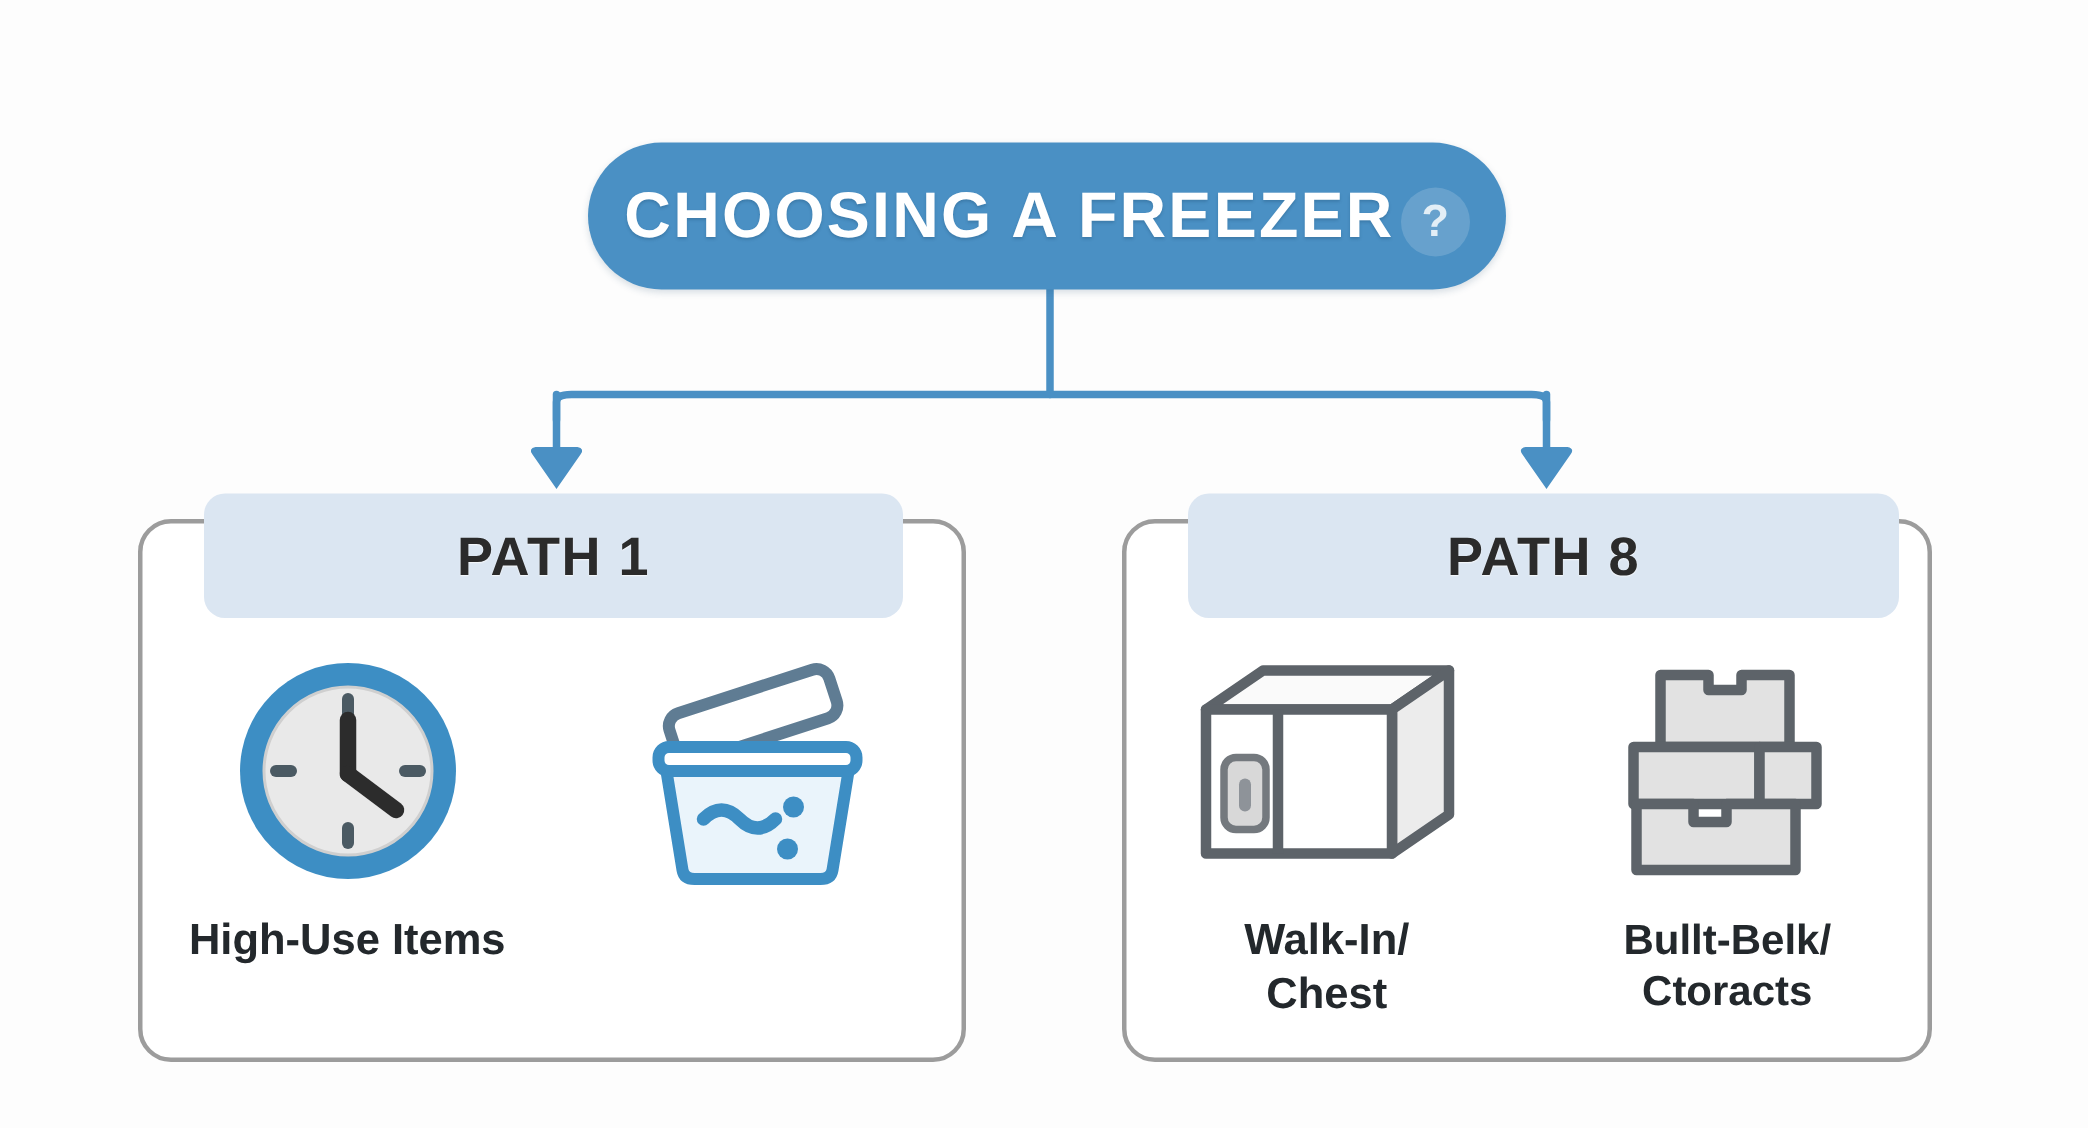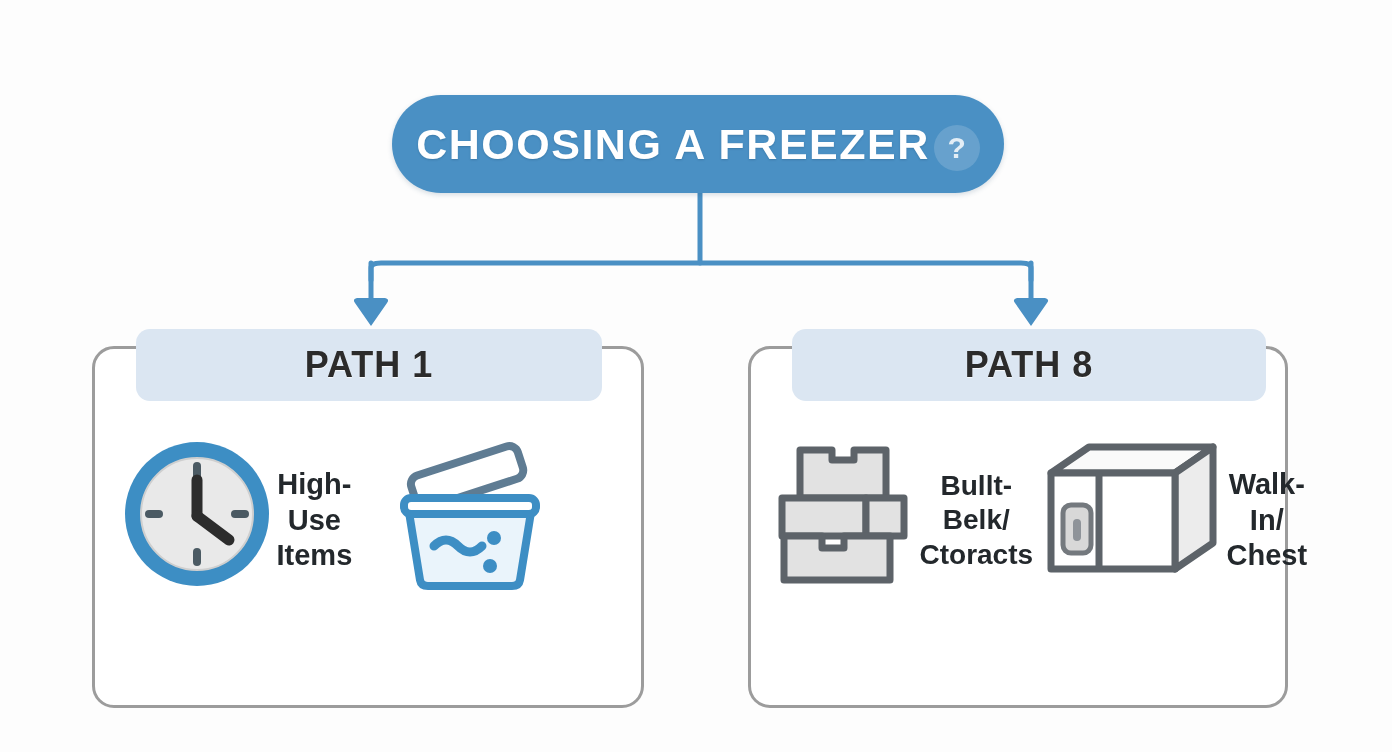--- a/index.html
+++ b/index.html
@@ -79,21 +79,21 @@
     border: 3px solid #9c9c9c;
     border-radius: 22px;
     background: #ffffff;
     box-sizing: border-box;
   }
   #card-1 { left: 92px;  top: 328px; width: 552px; height: 362px; }
   #card-2 { left: 748px; top: 328px; width: 540px; height: 362px; }
 
   .path-band {
     position: absolute;
-    height: 72px;
+    height: 83px;
     border-radius: 14px;
     background: #dbe6f2;
     display: flex;
     align-items: center;
     justify-content: center;
     z-index: 5;
   }
   #band-1 { left: 136px; top: 311px; width: 466px; }
   #band-2 { left: 792px; top: 311px; width: 474px; }
 
@@ -110,22 +110,21 @@
     position: absolute;
     top: 82px;
     left: 0;
     right: 0;
     display: flex;
     justify-content: space-around;
     align-items: flex-start;
   }
   .item {
     display: flex;
-    flex-direction: row;
-    align-items: center;
+    flex-direction: column;
     width: 230px;
   }
   .item-icon {
     height: 165px;
     display: flex;
     align-items: center;
     justify-content: center;
   }
   .item-label {
     margin-top: 14px;
@@ -202,59 +201,59 @@
       </div>
 
     </div>
   </div>
 
   <div class="card" id="card-2">
     <div class="items-row">
 
       <div class="item">
         <div class="item-icon">
+          <svg width="190" height="150" viewBox="0 0 190 150">
+            <g stroke="#5d6369" stroke-width="7" stroke-linejoin="round">
+
+              <path d="M 14 34 L 52 8 L 176 8 L 138 34 Z" fill="#fafafa"></path>
+
+              <path d="M 138 34 L 176 8 L 176 104 L 138 130 Z" fill="#ececec"></path>
+
+              <rect x="14" y="34" width="124" height="96" fill="#ffffff"></rect>
+
+              <path d="M 62 34 L 62 130" fill="none"></path>
+            </g>
+
+            <rect x="26" y="66" width="28" height="48" rx="8" fill="#d8d8d8" stroke="#74797e" stroke-width="5"></rect>
+            <rect x="36" y="80" width="8" height="22" rx="4" fill="#8e9399"></rect>
+          </svg>
+        </div>
+        <div class="item-label">Walk-In/
+Chest</div>
+      </div>
+
+      <div class="item">
+        <div class="item-icon">
           <svg width="150" height="155" viewBox="0 0 150 155">
             <g fill="#e2e2e2" stroke="#5d6369" stroke-width="7" stroke-linejoin="round">
 
               <path d="M 30 14 L 62 14 L 62 24 L 84 24 L 84 14 L 116 14 L 116 62 L 30 62 Z"></path>
 
               <path d="M 12 62 L 96 62 L 96 100 L 12 100 Z"></path>
 
               <path d="M 96 62 L 134 62 L 134 100 L 96 100 Z"></path>
 
               <path d="M 14 100 L 52 100 L 52 112 L 74 112 L 74 100 L 120 100 L 120 144 L 14 144 Z"></path>
             </g>
           </svg>
         </div>
         <div class="item-label small">Bullt-Belk/
 Ctoracts</div>
       </div>
 
-      <div class="item">
-        <div class="item-icon">
-          <svg width="190" height="150" viewBox="0 0 190 150">
-            <g stroke="#5d6369" stroke-width="7" stroke-linejoin="round">
-
-              <path d="M 14 34 L 52 8 L 176 8 L 138 34 Z" fill="#fafafa"></path>
-
-              <path d="M 138 34 L 176 8 L 176 104 L 138 130 Z" fill="#ececec"></path>
-
-              <rect x="14" y="34" width="124" height="96" fill="#ffffff"></rect>
-
-              <path d="M 62 34 L 62 130" fill="none"></path>
-            </g>
-
-            <rect x="26" y="66" width="28" height="48" rx="8" fill="#d8d8d8" stroke="#74797e" stroke-width="5"></rect>
-            <rect x="36" y="80" width="8" height="22" rx="4" fill="#8e9399"></rect>
-          </svg>
-        </div>
-        <div class="item-label">Walk-In/
-Chest</div>
-      </div>
-
     </div>
   </div>
 
   <div class="path-band" id="band-1">
     <span class="path-label">PATH 1</span>
   </div>
   <div class="path-band" id="band-2">
     <span class="path-label">PATH 8</span>
   </div>
 

